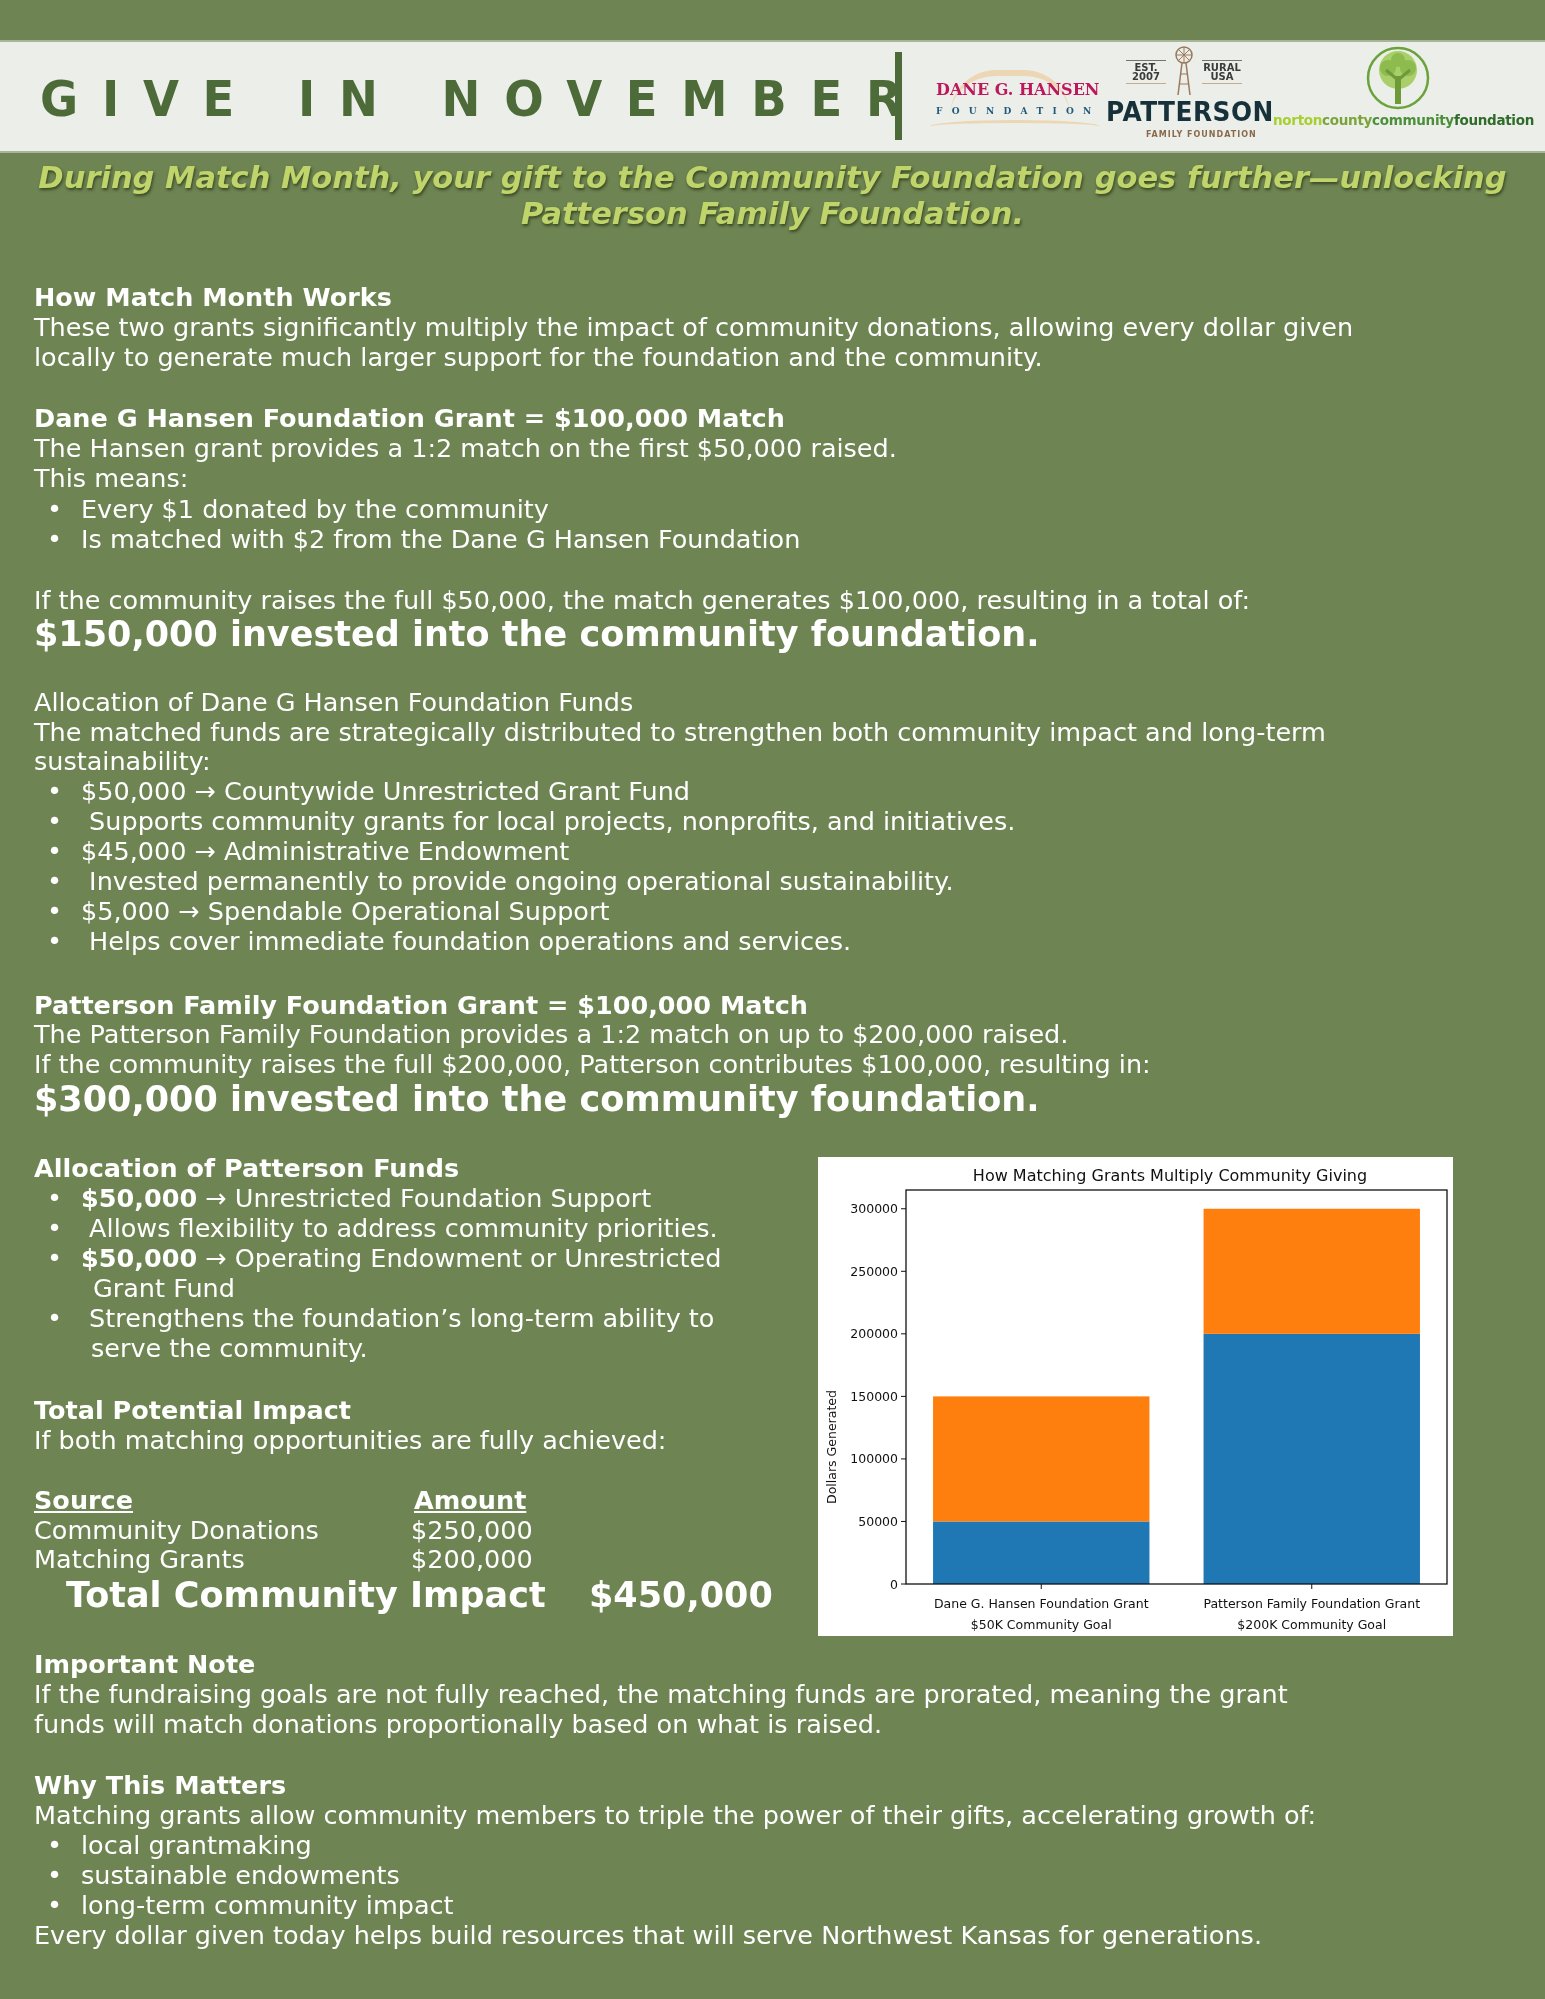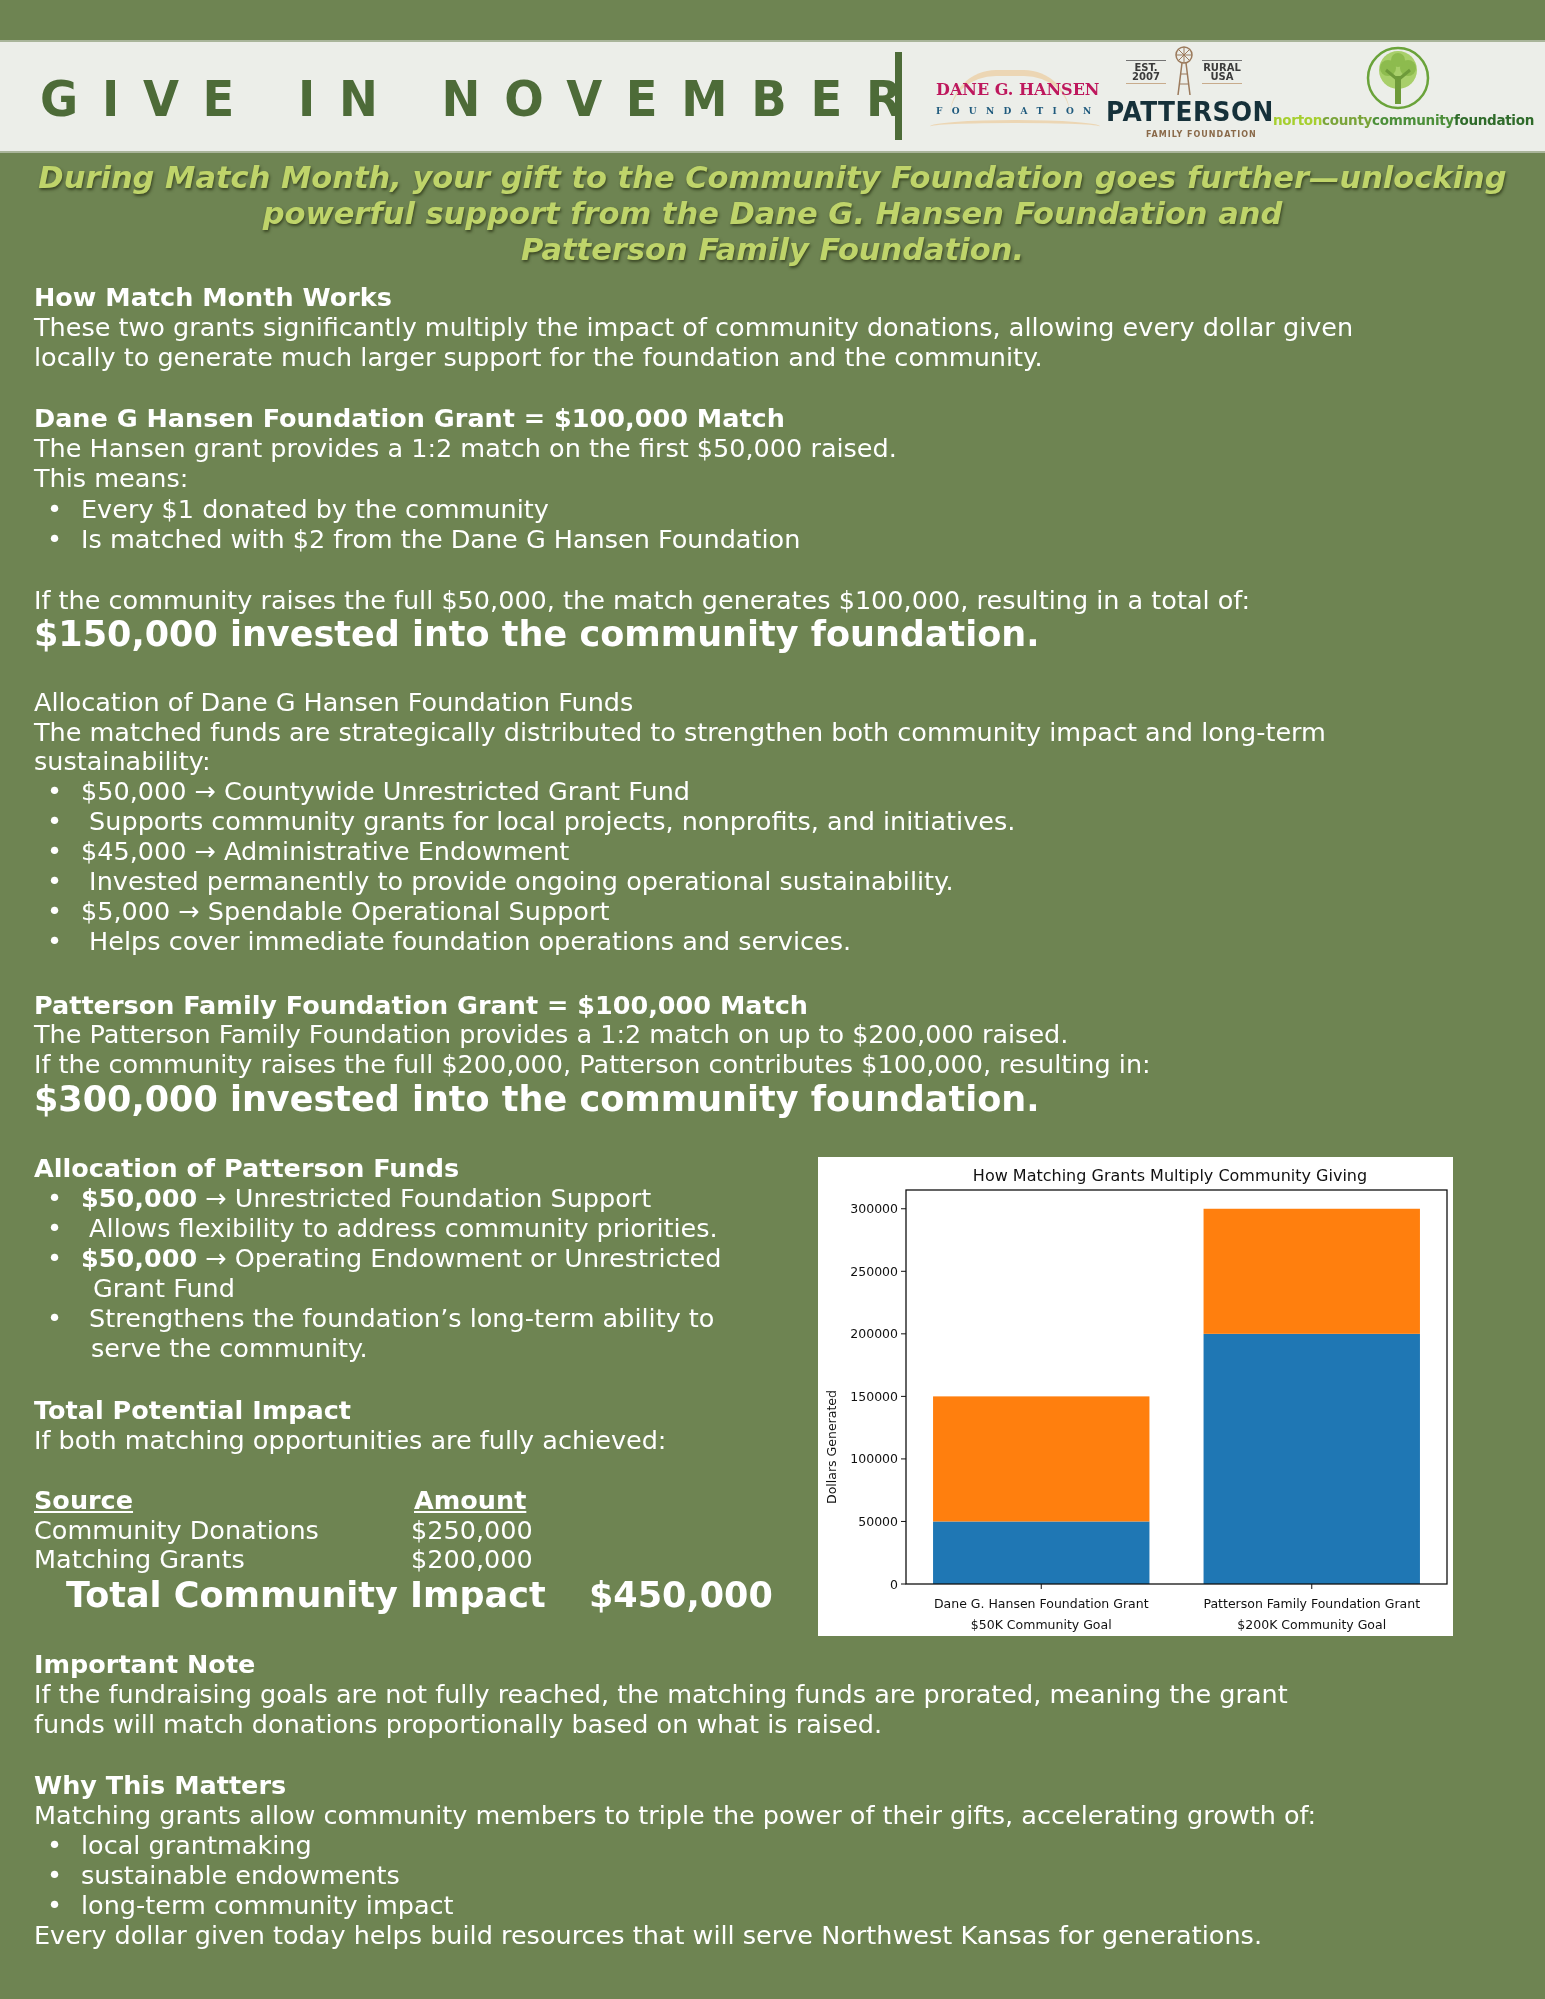--- a/index.html
+++ b/index.html
@@ -118,21 +118,20 @@
       <rect x="29" y="30" width="6" height="28" fill="#6e9a3a"></rect>
       <line x1="32" y1="34" x2="20" y2="24" stroke="#6e9a3a" stroke-width="3"></line>
       <line x1="32" y1="34" x2="44" y2="24" stroke="#6e9a3a" stroke-width="3"></line>
     </svg>
     <div class="name"><span class="n1">norton</span><span class="n2">county</span><span class="n3">community</span><span class="n4">foundation</span></div>
   </div>
 </div>
 
 <div class="subtitle">
   <span>During Match Month, your gift to the Community Foundation goes further—unlocking</span>
-  <span>powerful support from the Dane G. Hansen Foundation and</span>
   <span>Patterson Family Foundation.</span>
 </div>
 
 <div class="txt b" style="top:282px">How Match Month Works</div>
 <div class="txt" style="top:312px">These two grants significantly multiply the impact of community donations, allowing every dollar given</div>
 <div class="txt" style="top:342px">locally to generate much larger support for the foundation and the community.</div>
 
 <div class="txt b" style="top:403px">Dane G Hansen Foundation Grant = $100,000 Match</div>
 <div class="txt" style="top:433px">The Hansen grant provides a 1:2 match on the first $50,000 raised.</div>
 <div class="txt" style="top:463px">This means:</div>

